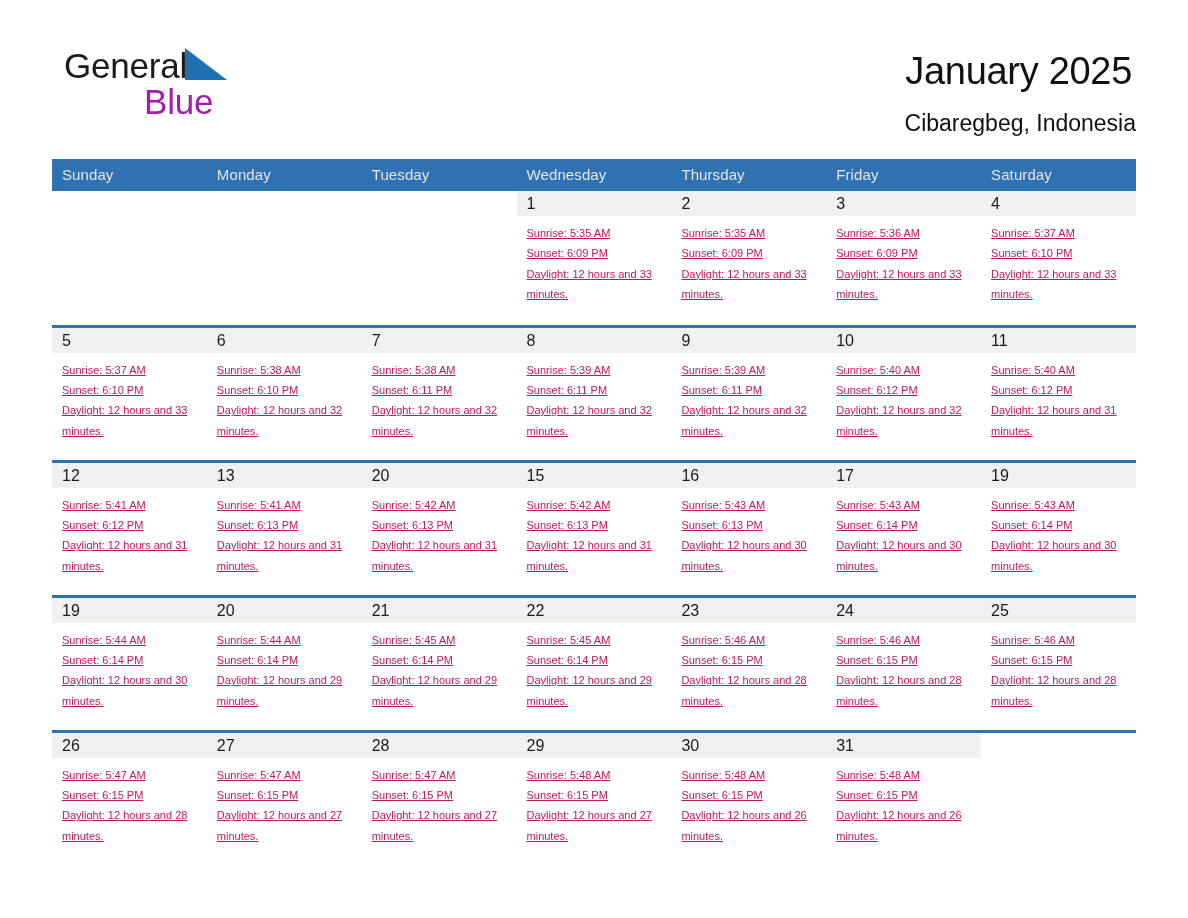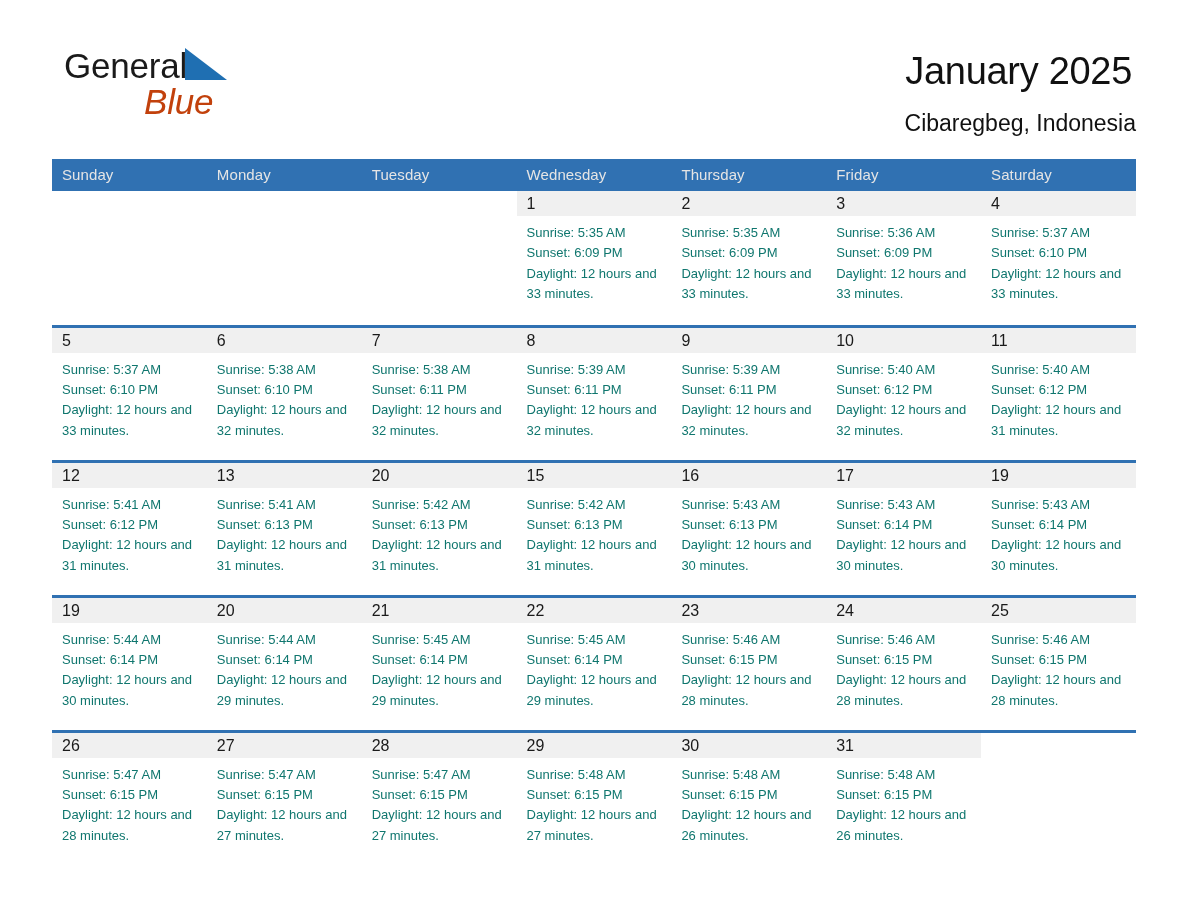--- a/index.html
+++ b/index.html
@@ -55,24 +55,23 @@
     margin-left: -2px;
     vertical-align: -2px;
     border-left: 42px solid #1f6fb2;
     border-top: 32px solid transparent;
   }
   .logo-row2 {
     position: absolute;
     left: 80px;
     top: 36px;
     font-size: 35px;
-    color: #c2410c;
+    color: #a21caf;
     letter-spacing: -0.2px;
     line-height: 44px;
-    font-style: italic;
   }
 
   .title-block {
     position: absolute;
     right: 0;
     top: 0;
     text-align: right;
   }
   .cal-title {
     font-size: 38px;
@@ -132,23 +131,24 @@
   .daynum-bar {
     height: 25px;
     line-height: 25px;
     padding-left: 10px;
     font-size: 16px;
     color: #1a1a1a;
     background: transparent;
   }
   .cell-body {
     padding: 7px 8px 0 10px;
-    font-size: 13px;
+    font-size: 11px;
     line-height: 20.4px;
-    color: #0f766e;
+    color: #be185d;
+    text-decoration: underline;
   }
   .cell-body div { white-space: nowrap; }
   .cell-body .daylight { white-space: normal; }
   td.nofill .daynum-bar { background: transparent; }
 </style>
 </head>
 <body>
 
 <div class="page">
 

